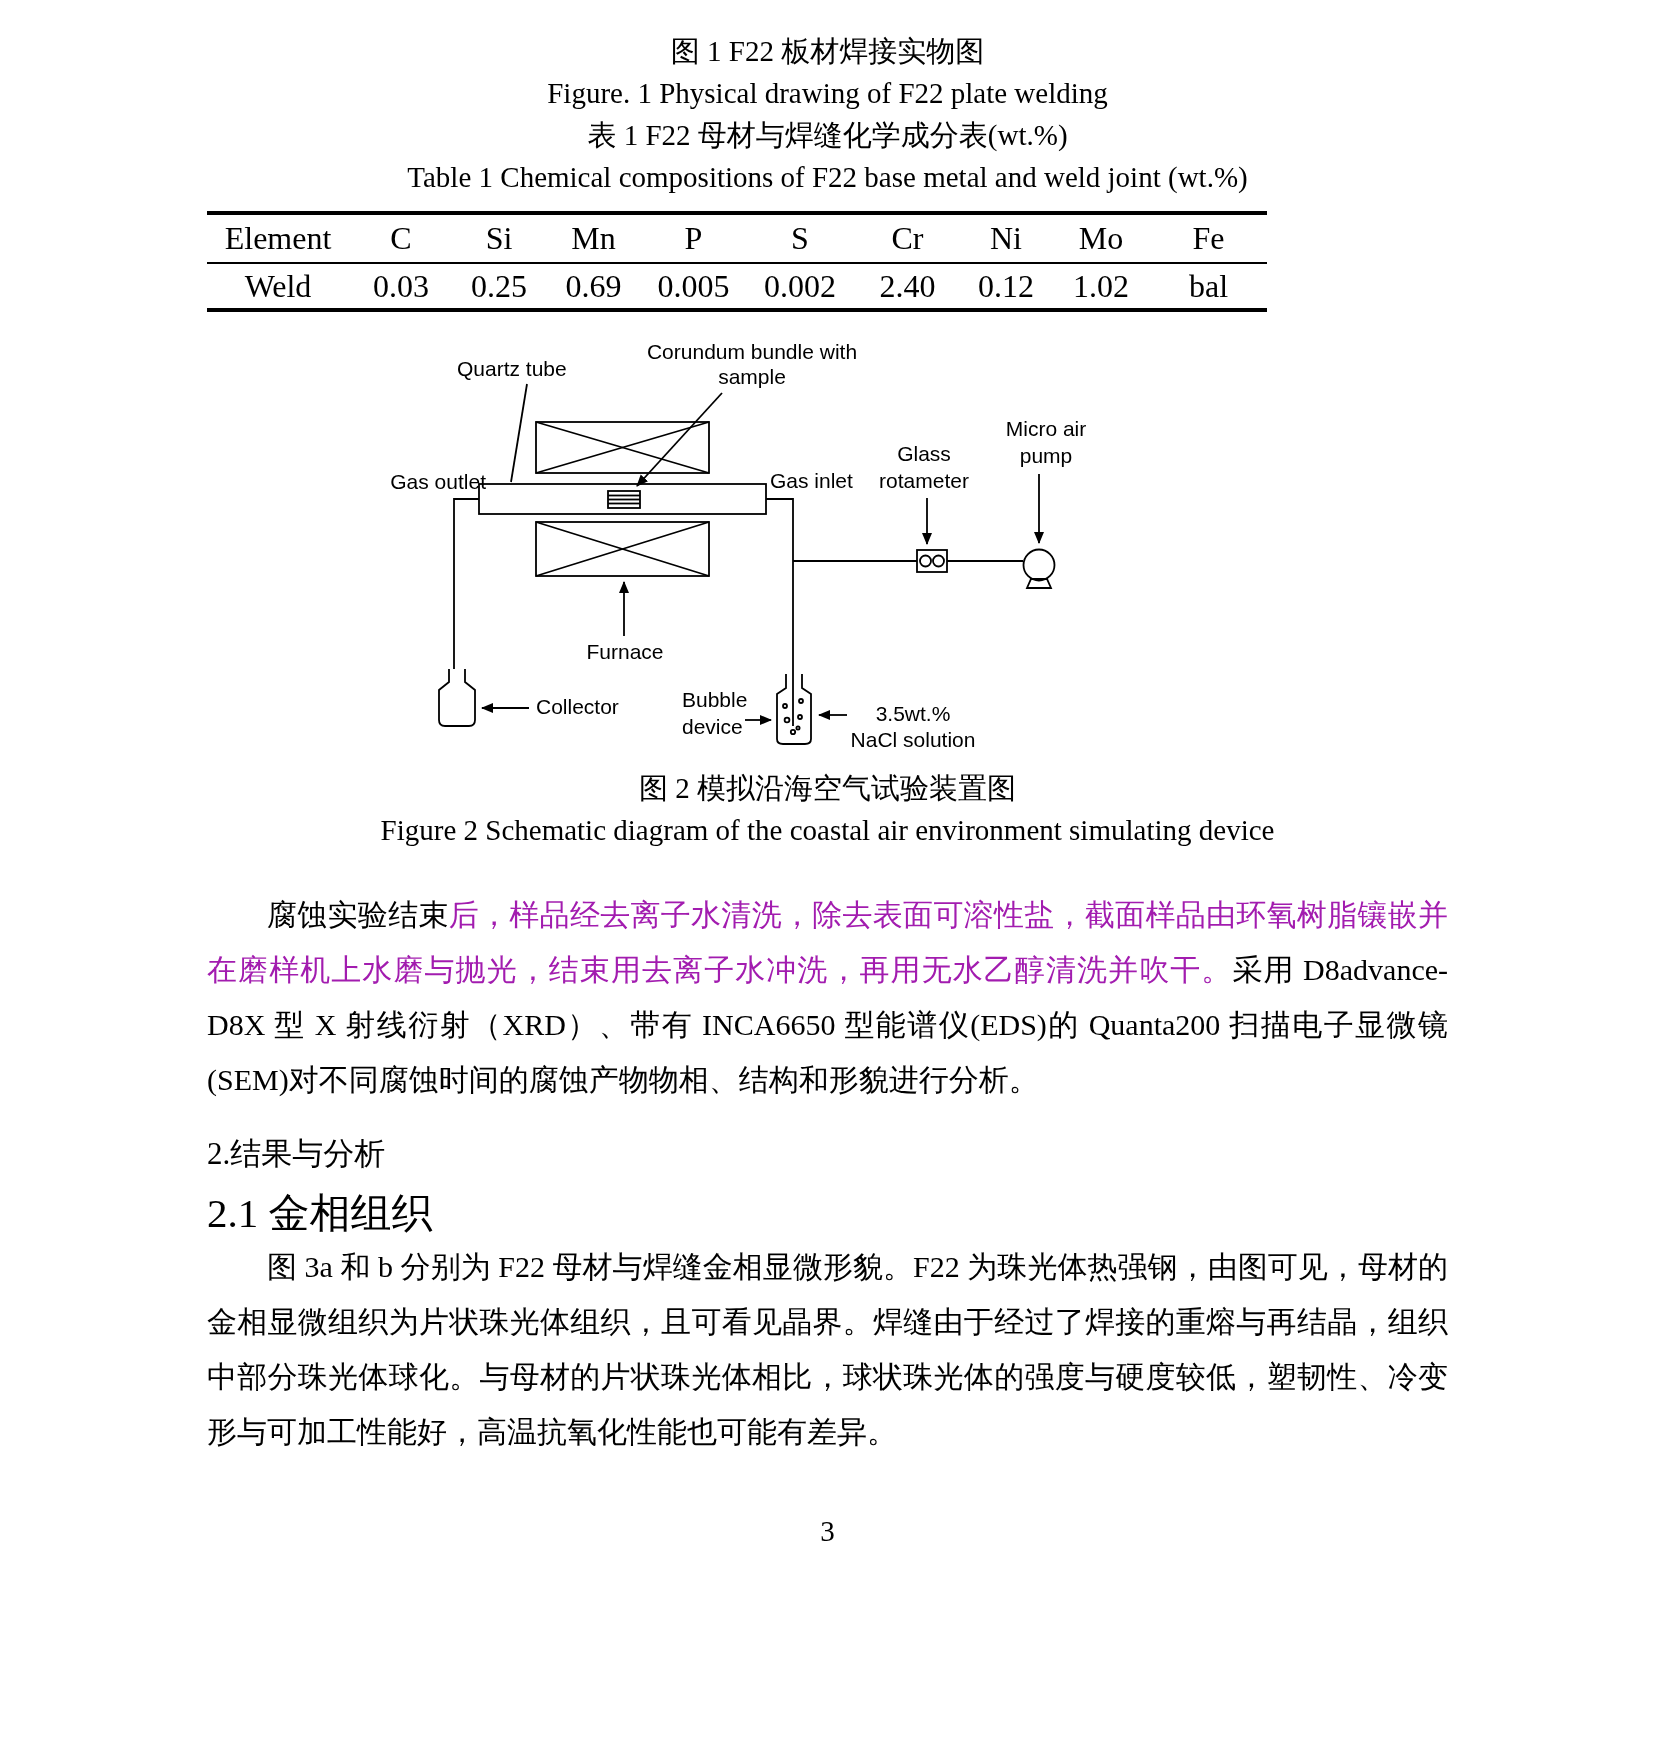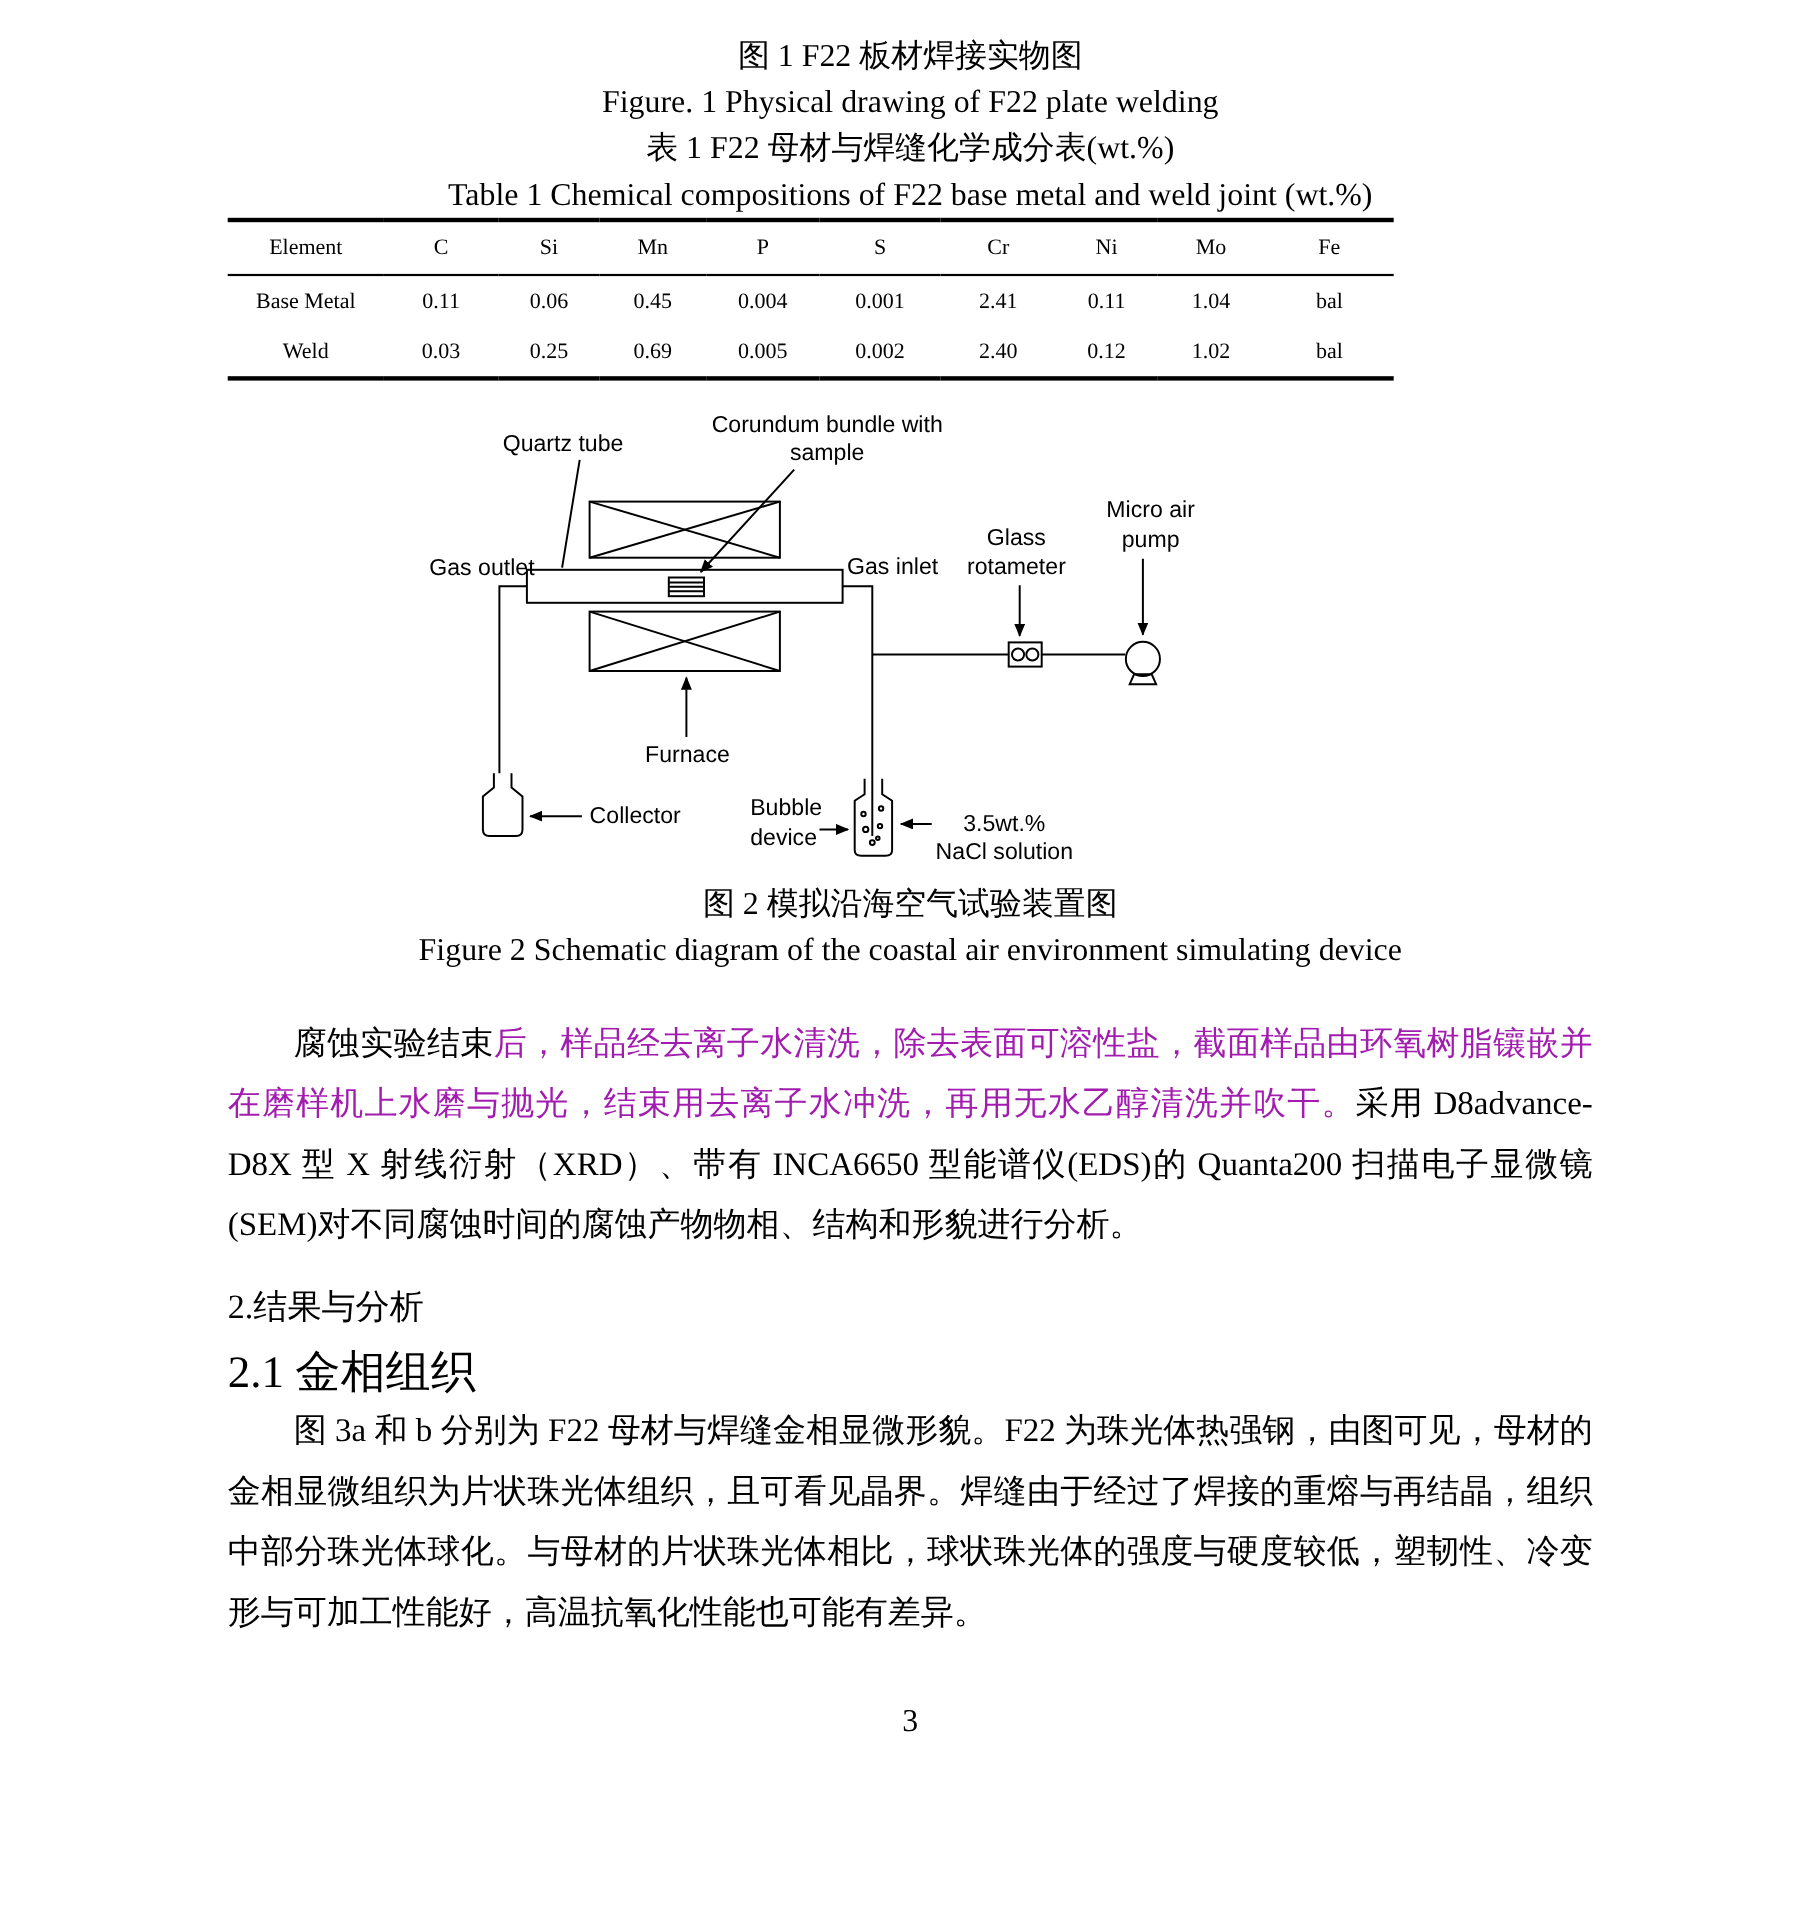--- a/index.html
+++ b/index.html
@@ -1,21 +1,21 @@
 <!DOCTYPE html>
 <html><head>
 <meta charset="utf-8">
 <style>
   html,body{margin:0;padding:0;}
   body{width:1654px;height:1752px;background:#ffffff;color:#000;font-family:"Liberation Serif",serif;overflow:hidden;}
   *{box-sizing:border-box;}
   p{margin:0;}
   .page{position:relative;width:1654px;height:1752px;padding:30px 206px 0 207px;}
   .cap{text-align:center;font-size:29px;line-height:42px;}
-  .comp{border-collapse:collapse;width:1060px;margin-top:0;font-size:20px;border-top:4px solid #000;border-bottom:4px solid #000;font-family:Liberation Serif, serif;}
+  .comp{border-collapse:collapse;width:1060px;margin-top:13px;font-size:32px;border-top:4px solid #000;border-bottom:4px solid #000;font-family:Liberation Serif, serif;}
   .comp th{font-weight:400;height:50px;border-bottom:2px solid #000;text-align:center;padding:0;}
   .comp td{height:47px;text-align:center;padding:0;}
   .diagram{margin:24px 0 0 172px;display:block;}
   .dlabel text{font-family:"Liberation Sans",sans-serif;font-size:21px;fill:#000;stroke:none;}
   .figcap{margin-top:6px;}
   .para{font-size:30px;line-height:55px;text-align:justify;text-indent:2em;}
   .para1{margin-top:36px;}
   .red{color:#a21caf;}
   .sec-h{font-size:31px;font-weight:normal;margin-top:24px;line-height:46px;}
   .sub-h{font-size:41px;font-weight:normal;line-height:44px;margin-top:14px;}
@@ -53,32 +53,20 @@
         <th>Mn</th>
         <th>P</th>
         <th>S</th>
         <th>Cr</th>
         <th>Ni</th>
         <th>Mo</th>
         <th>Fe</th>
       </tr>
     </thead>
     <tbody>
-      <tr>
-        <td>Base Metal</td>
-        <td>0.11</td>
-        <td>0.06</td>
-        <td>0.45</td>
-        <td>0.004</td>
-        <td>0.001</td>
-        <td>2.41</td>
-        <td>0.11</td>
-        <td>1.04</td>
-        <td>bal</td>
-      </tr>
       <tr>
         <td>Weld</td>
         <td>0.03</td>
         <td>0.25</td>
         <td>0.69</td>
         <td>0.005</td>
         <td>0.002</td>
         <td>2.40</td>
         <td>0.12</td>
         <td>1.02</td>

